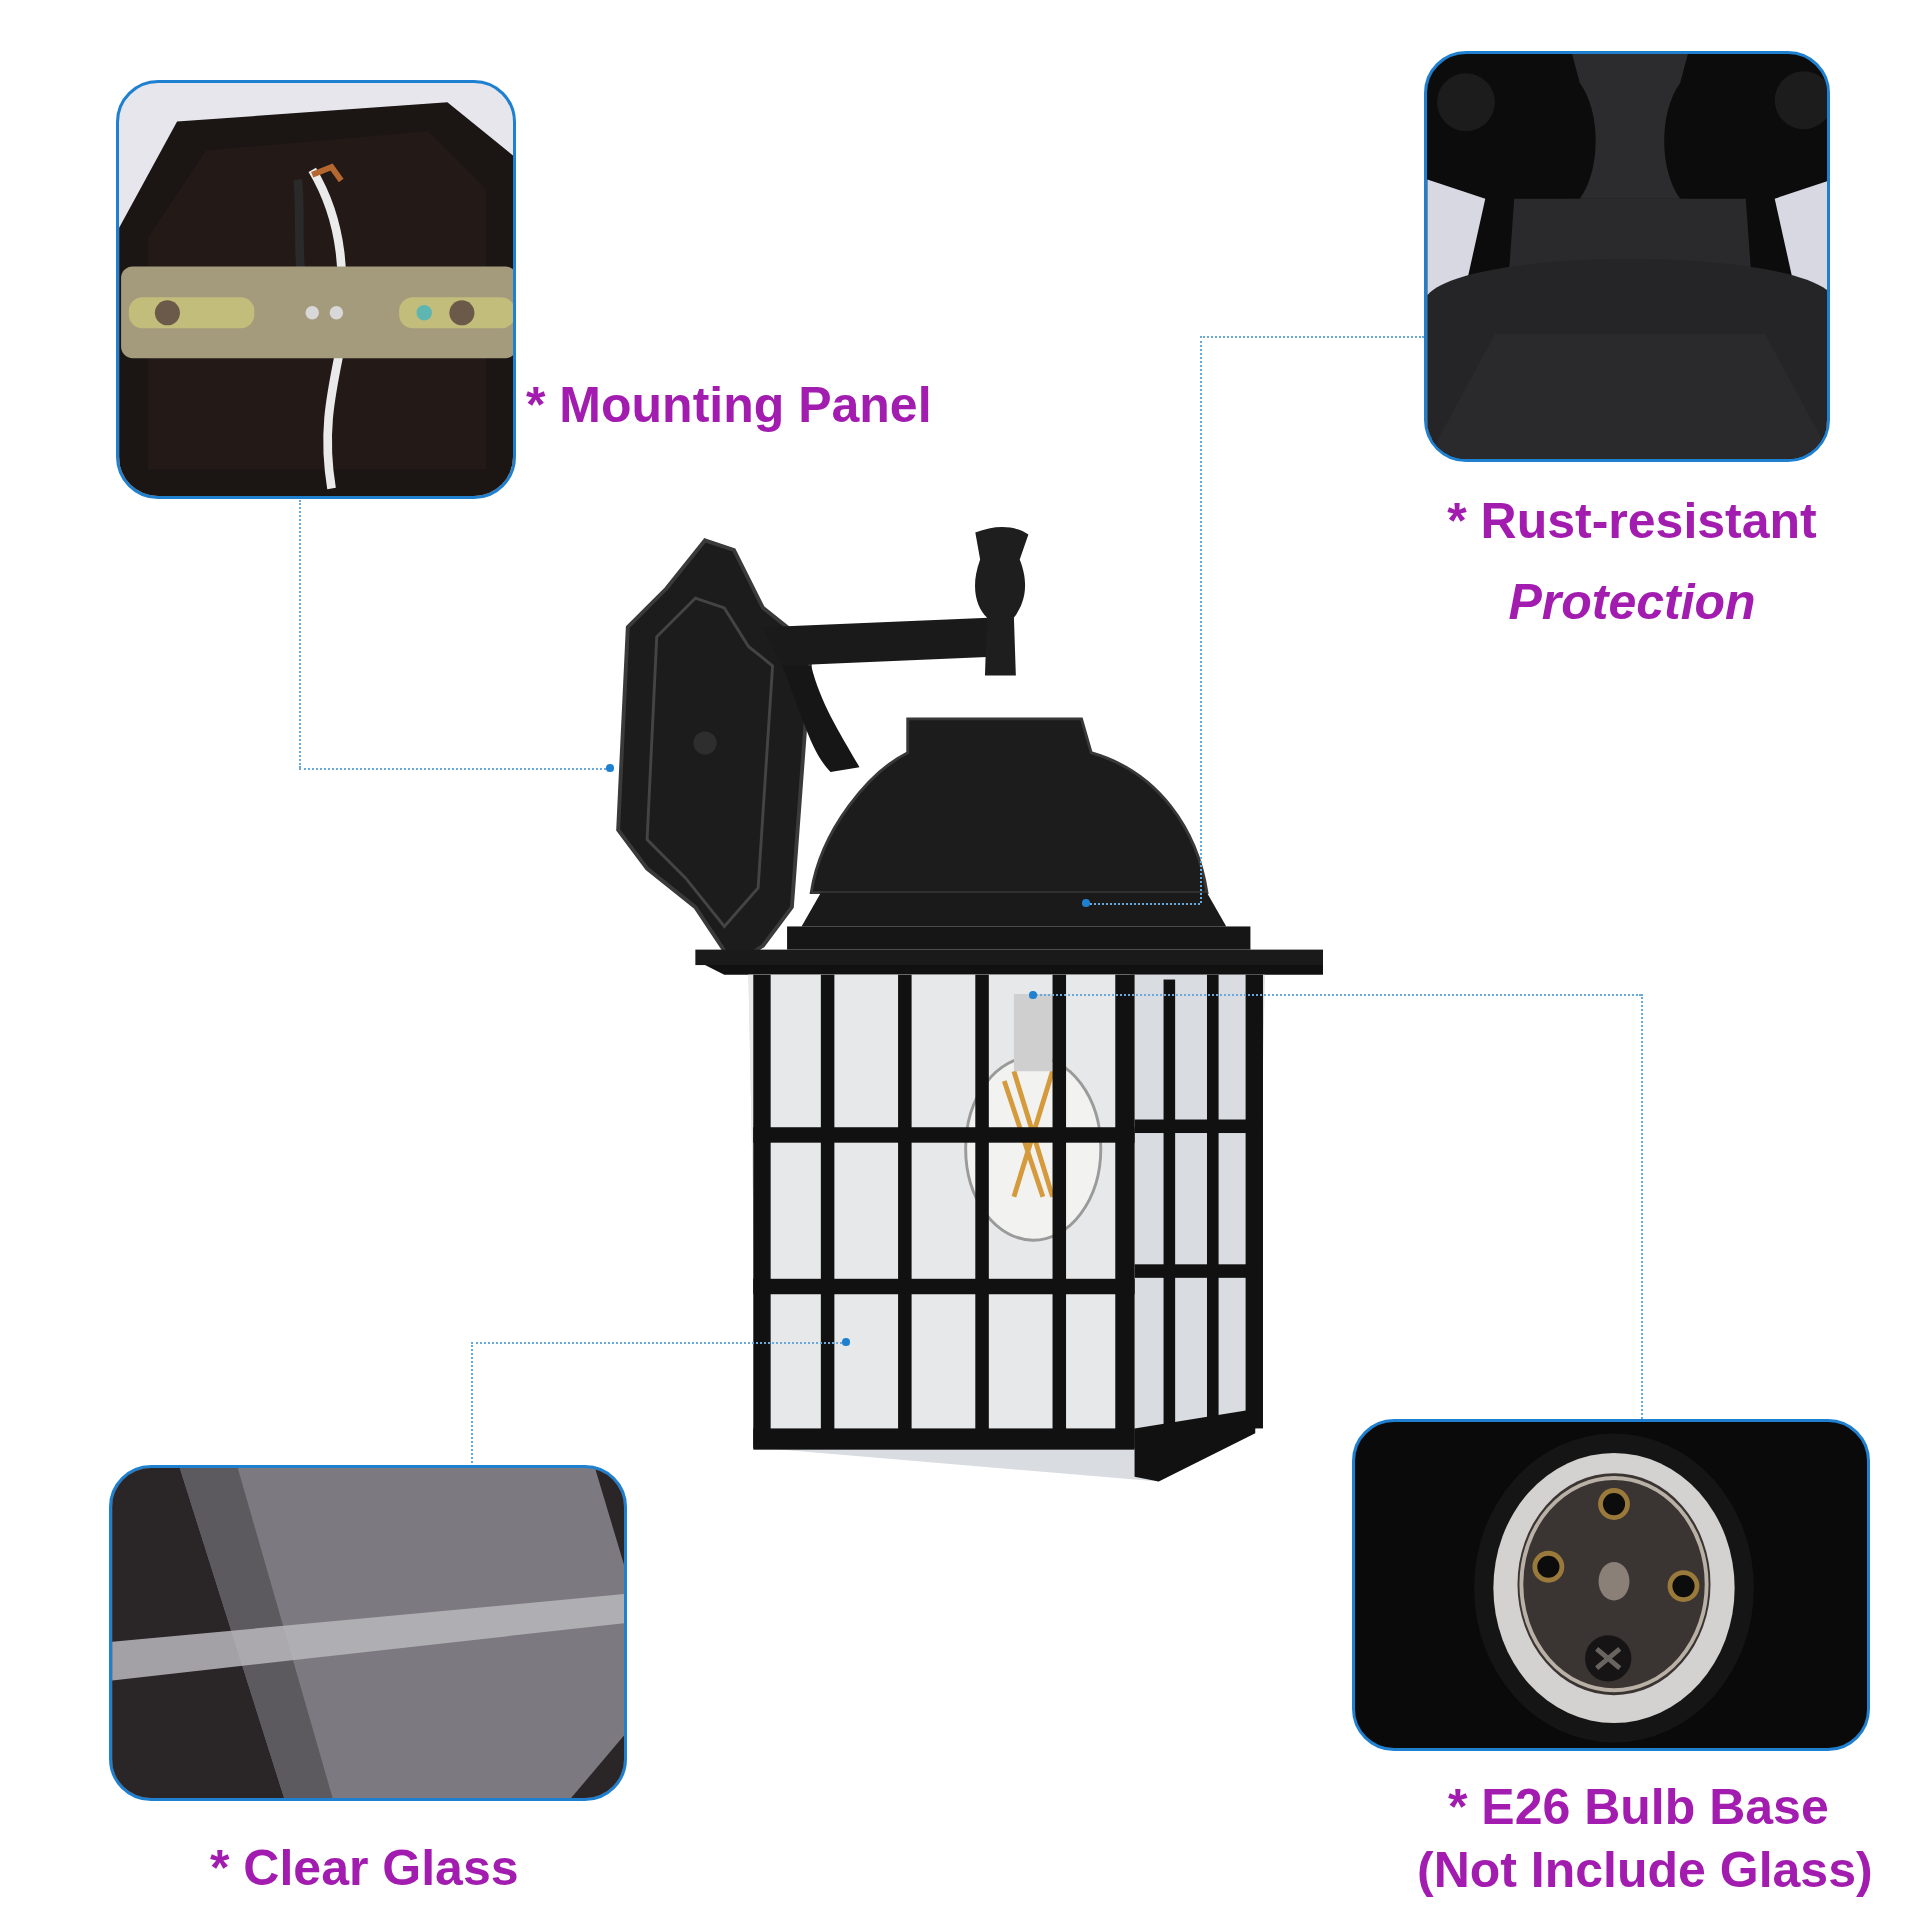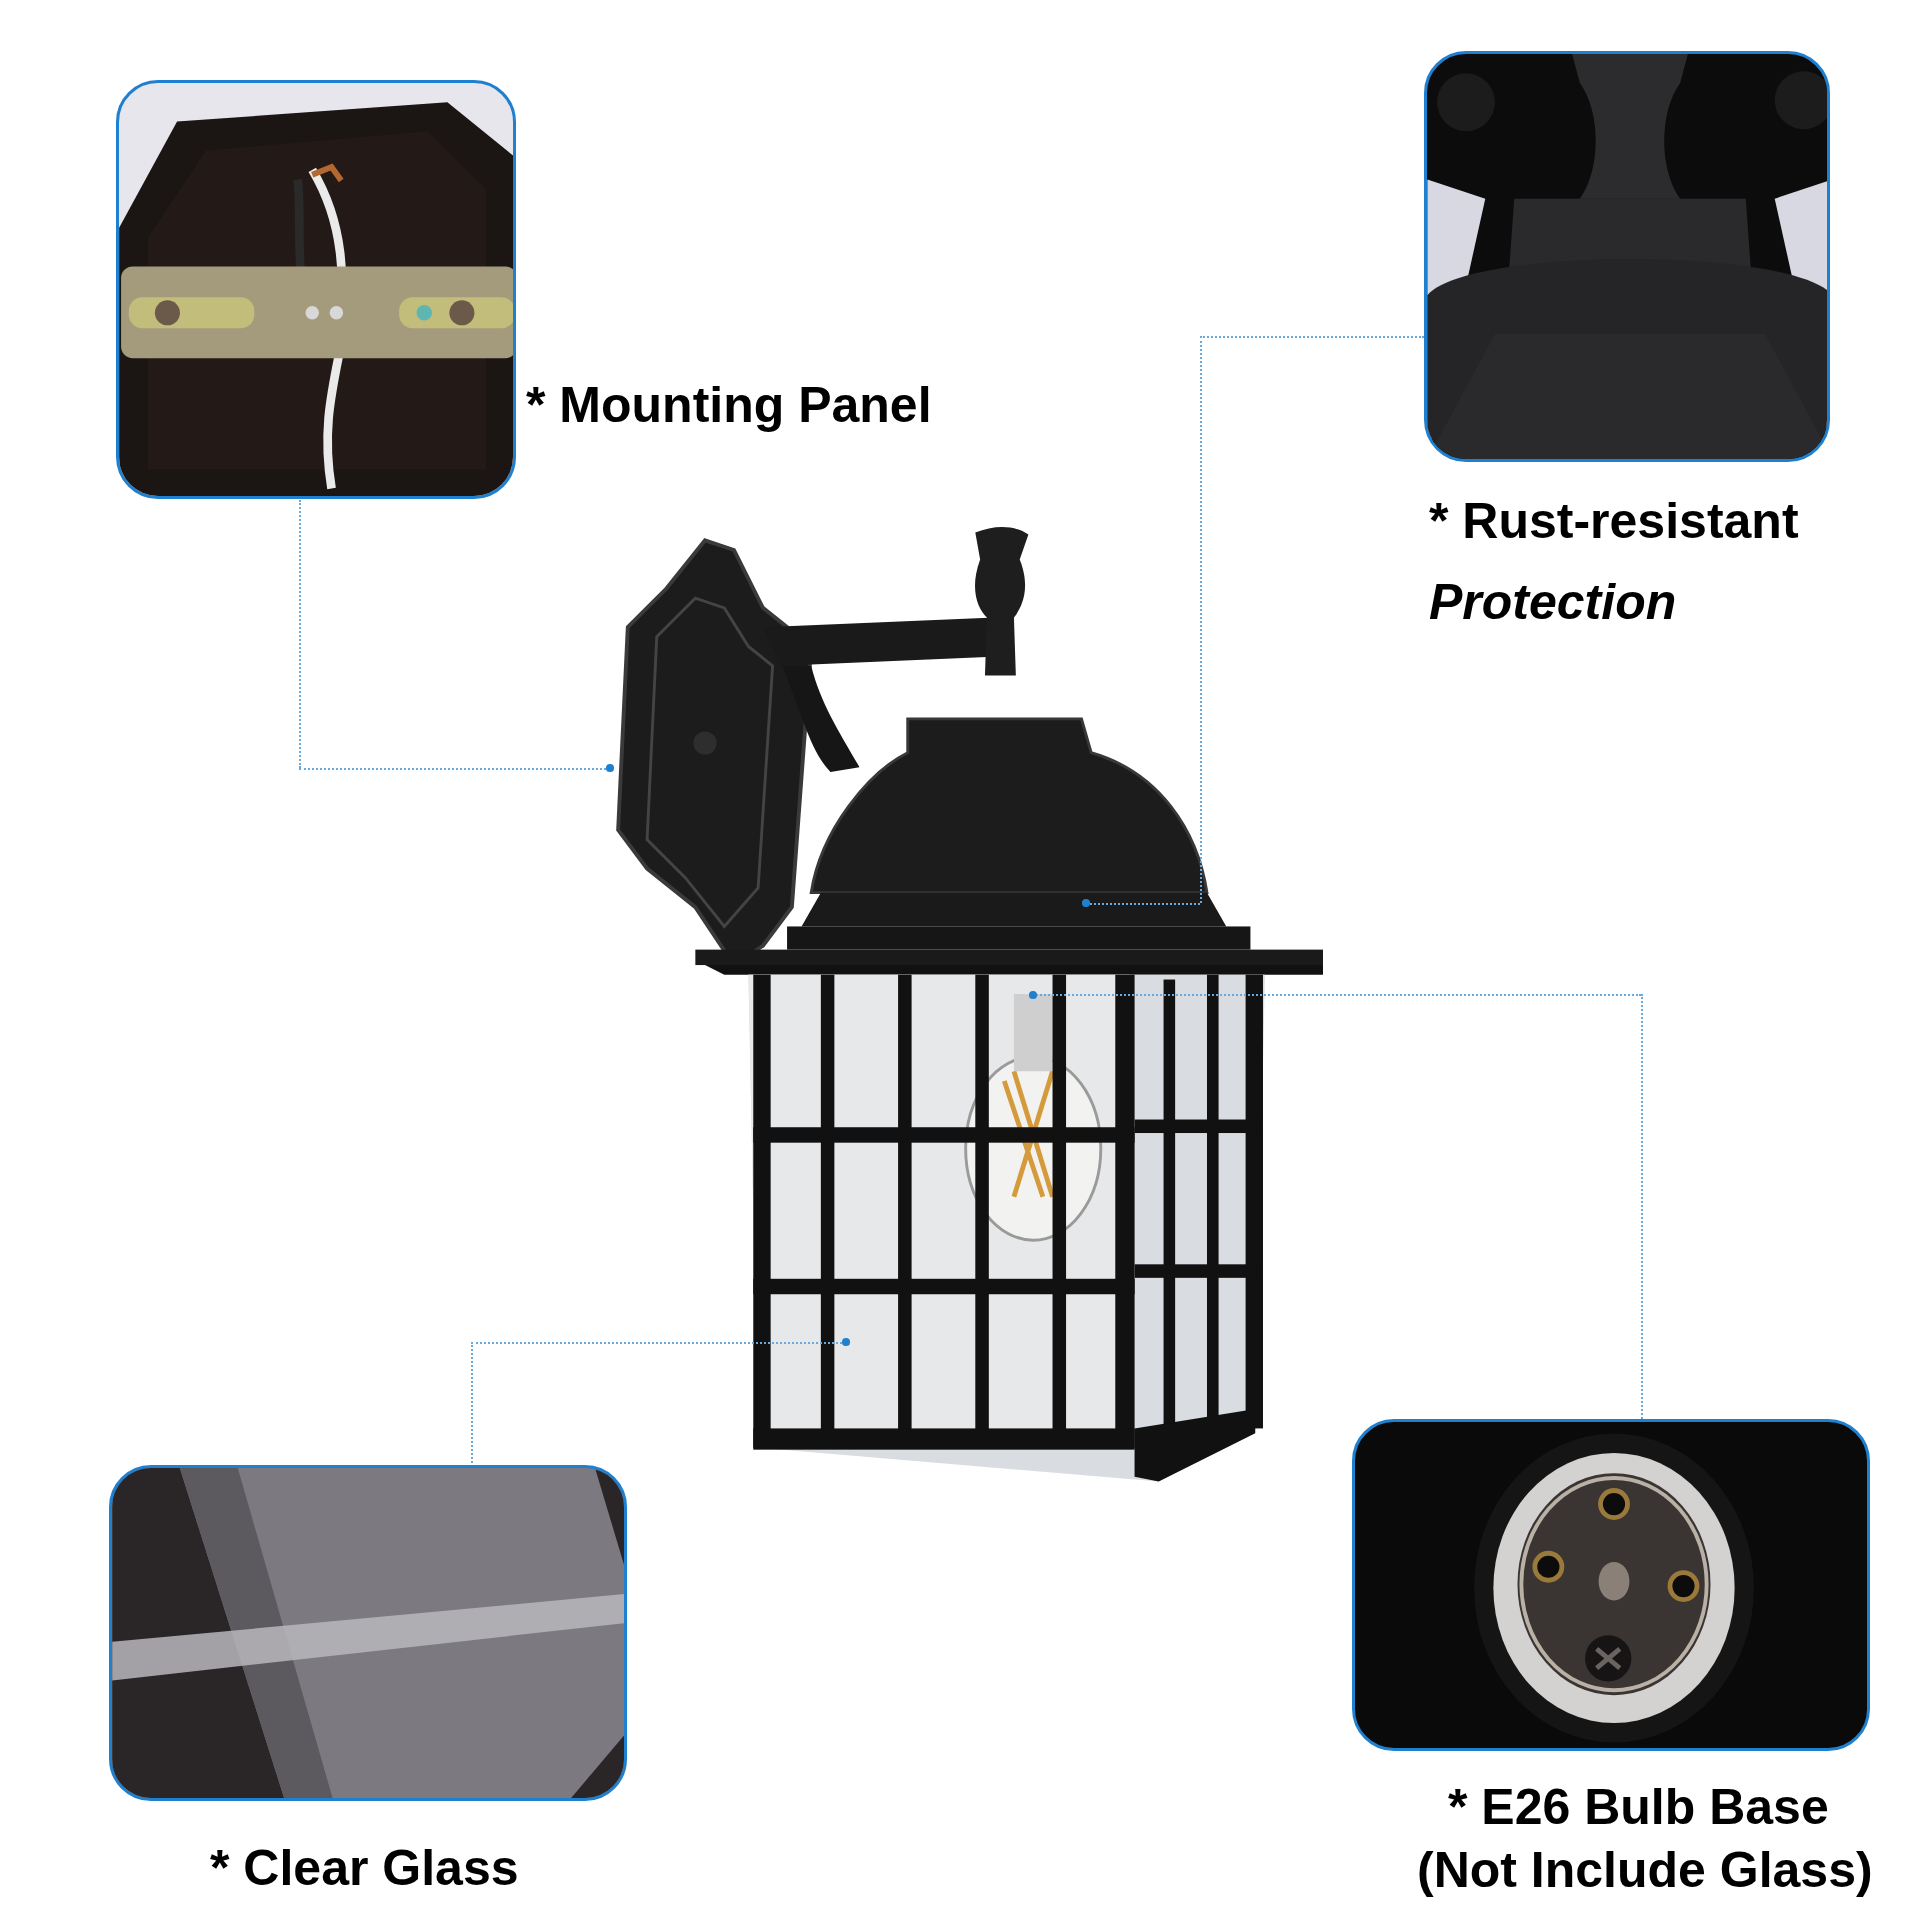--- a/index.html
+++ b/index.html
@@ -1,19 +1,19 @@
 <!DOCTYPE html>
 <html><head>
 <meta charset="utf-8">
 <style>
   html,body{margin:0;padding:0;background:#ffffff;}
   body{width:1931px;height:1931px;position:relative;overflow:hidden;font-family:"Liberation Sans",sans-serif;}
   .box{position:absolute;border:3.9px solid #1f80d0;border-radius:42px;overflow:hidden;box-sizing:border-box;}
-  .label{position:absolute;color:#000000;font-weight:bold;font-size:50px;line-height:81px;white-space:nowrap;}
-  .label.center{}
+  .label{position:absolute;color:#a21caf;font-weight:bold;font-size:50px;line-height:81px;white-space:nowrap;}
+  .label.center{text-align:center;}
   .dot-line{position:absolute;border-color:#6aa9de;border-style:dotted;border-width:0;}
   .dot{position:absolute;width:7.7px;height:7.7px;border-radius:50%;background:#1f80d0;}
 </style>
 </head>
 <body>
 
 <div class="box" style="left:116px;top:80px;width:400px;height:419px;background:#e6e6ec;">
   <svg width="400" height="419" viewBox="0 0 414 434">
     <path d="M60 40 L340 20 L414 80 L414 434 L0 434 L0 150 Z" fill="#1b1514"></path>
     <path d="M90 70 L320 50 L380 110 L380 400 L30 400 L30 160 Z" fill="#231a18"></path>

